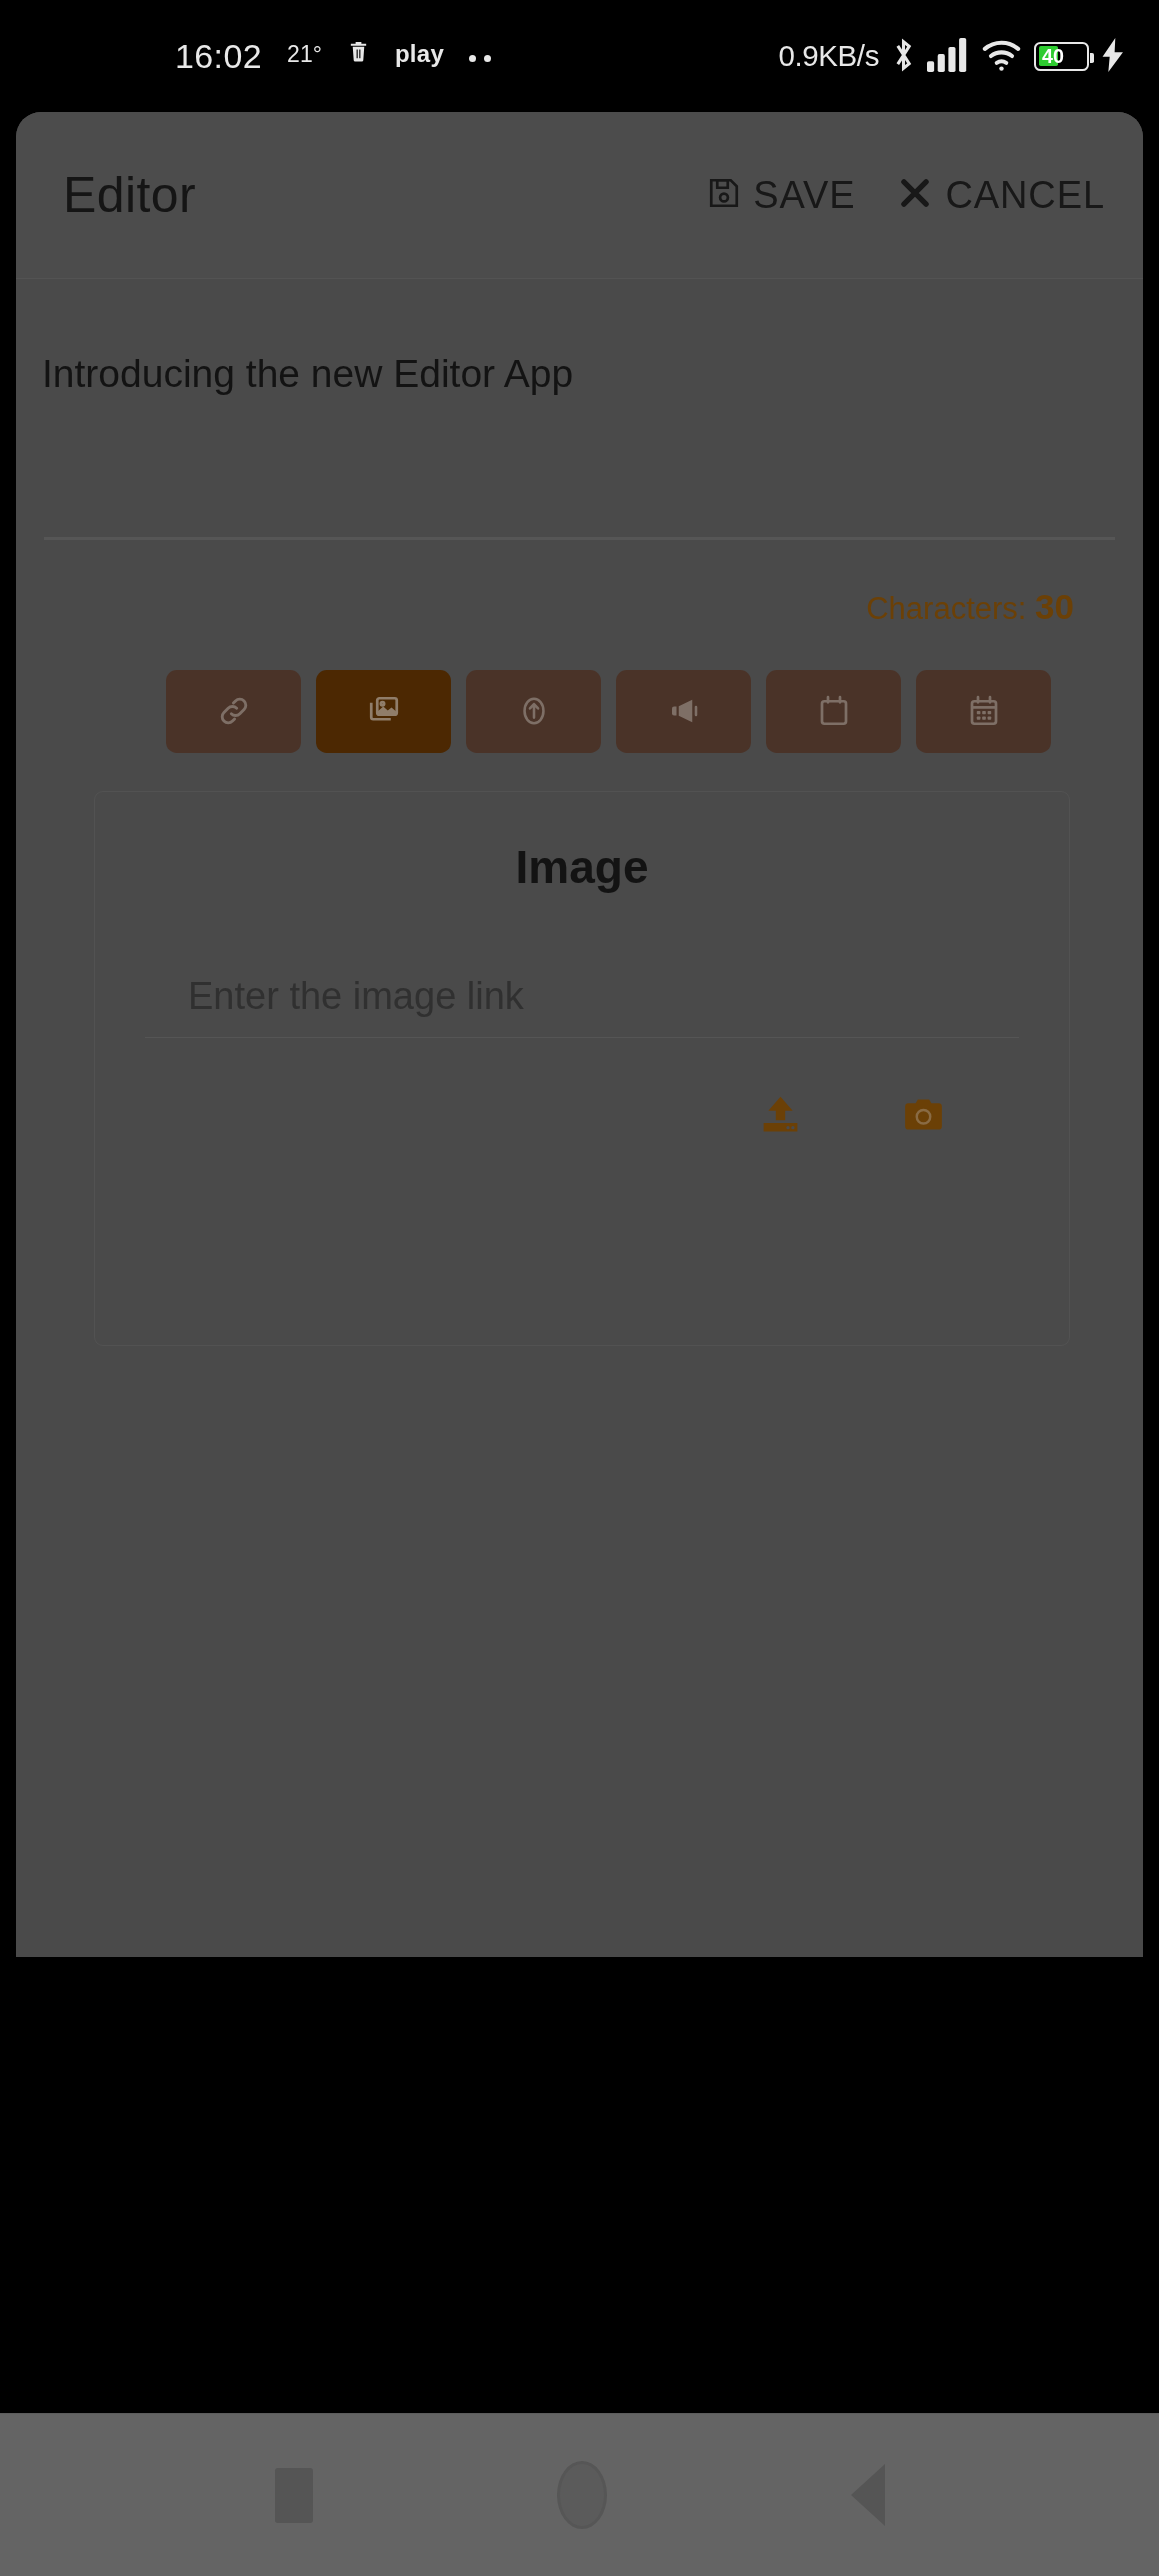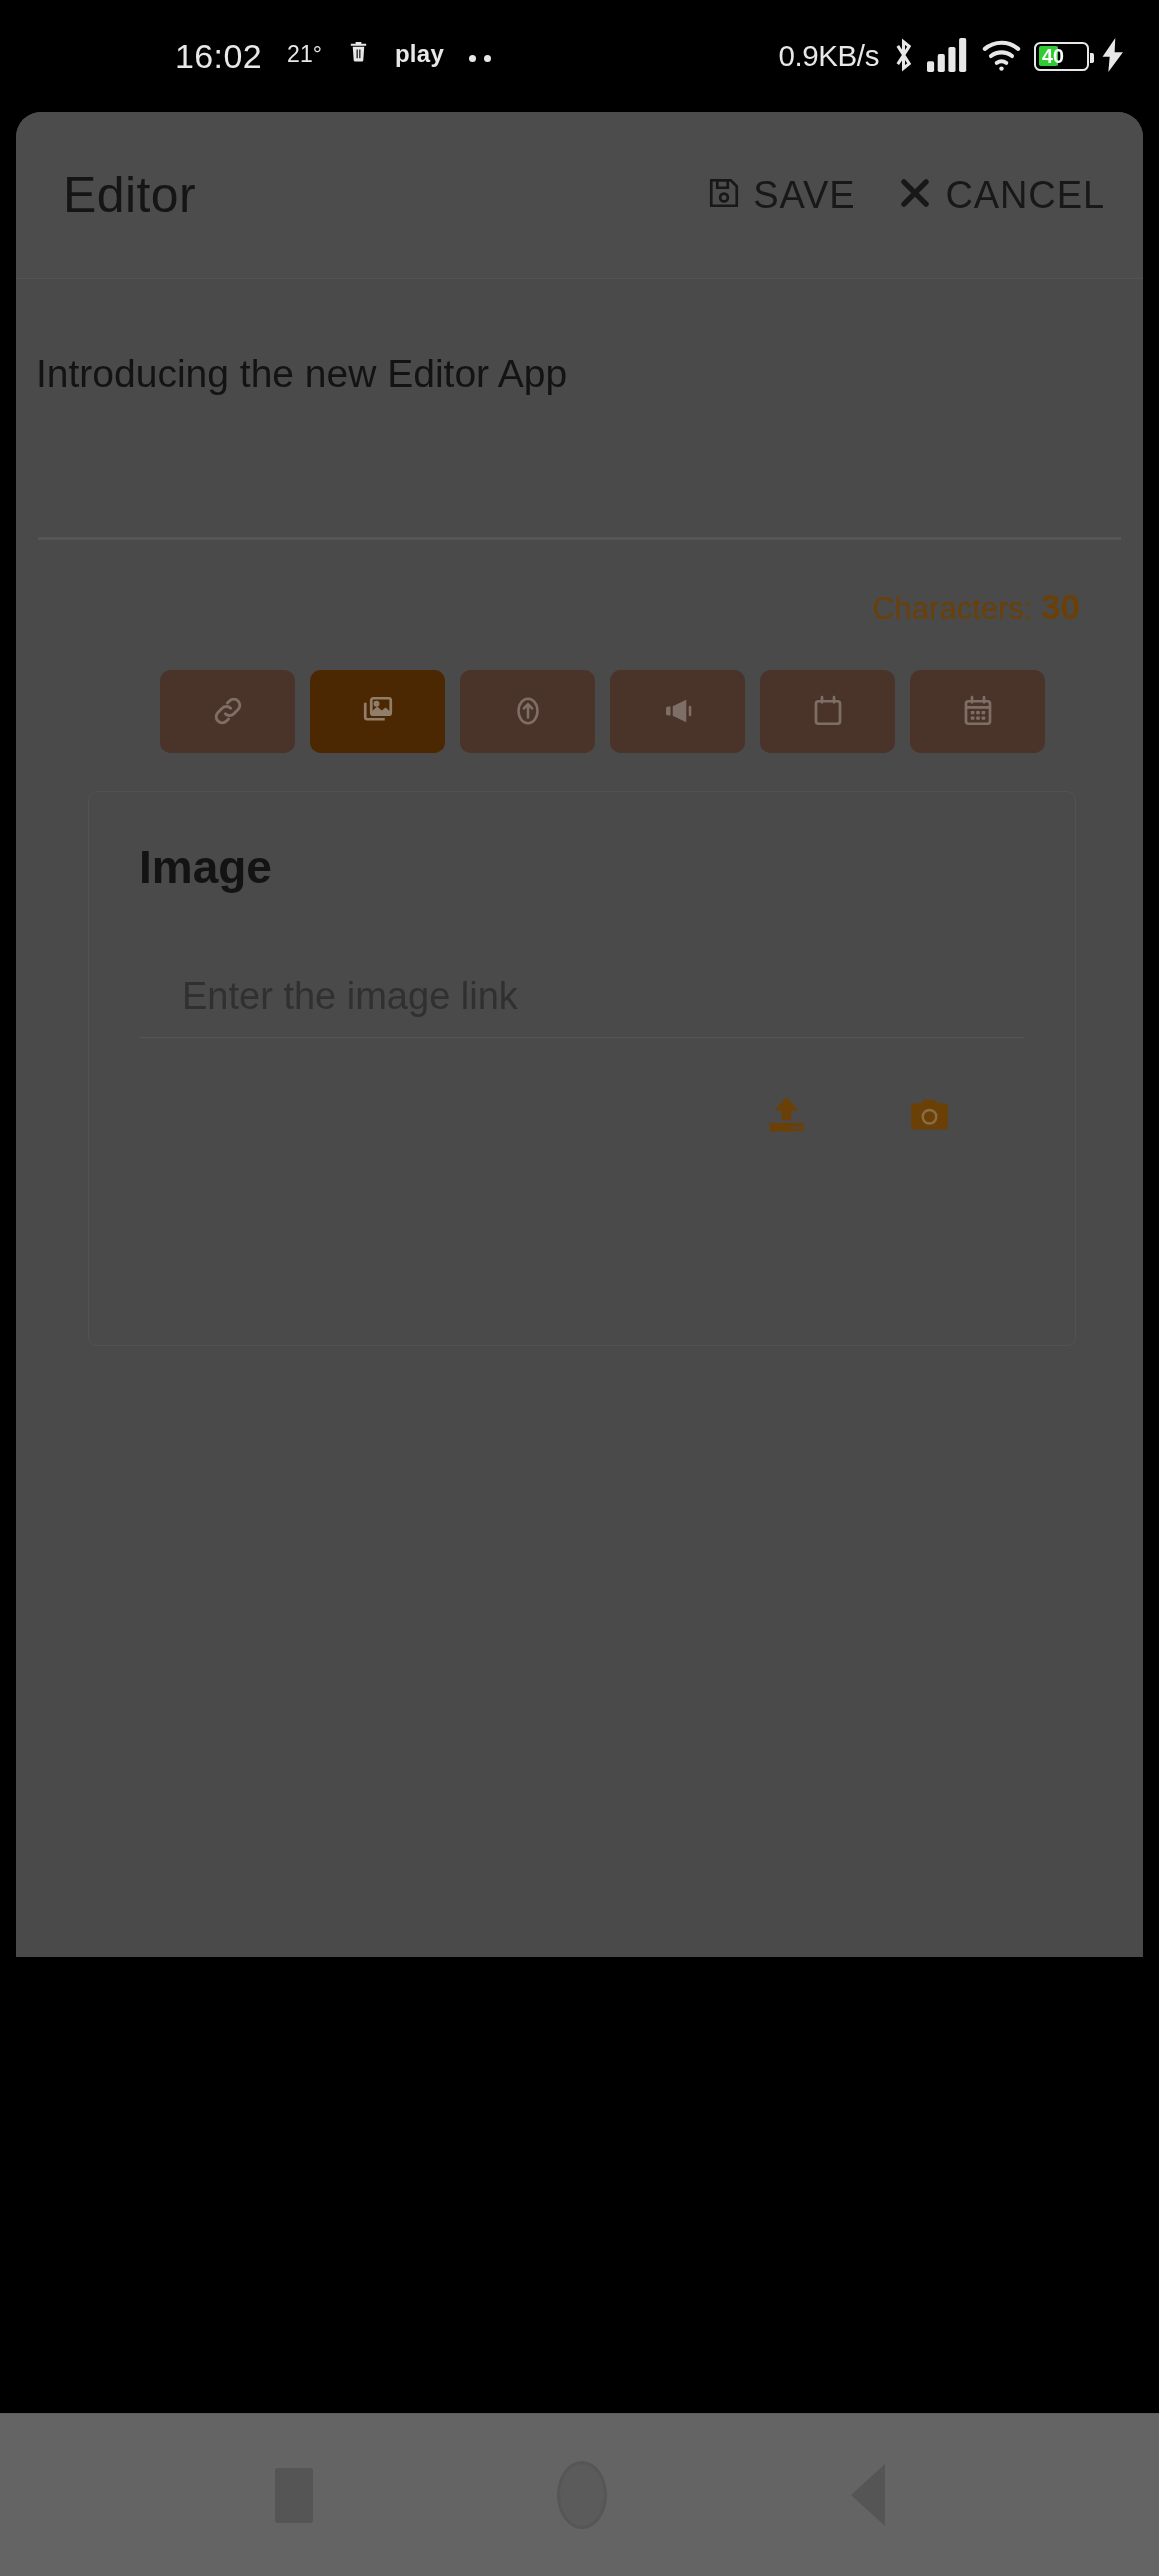--- a/index.html
+++ b/index.html
@@ -48,21 +48,21 @@
   .appbar {
     position: relative; height: 167px; background: #6e6e6e;
     display: flex; align-items: center; padding: 0 0 0 47px;
     border-bottom: 0.9px solid #777;
   }
   .app-title { font-size: 50px; color: #1f1f1f; font-weight: 400; letter-spacing: 0.4px; }
   .appbar-actions { margin-left: auto; display: flex; align-items: center; gap: 41px; padding-right: 38px; }
   .act { display: flex; align-items: flex-start; gap: 11px; color: #232323; }
   .act span { font-size: 38px; letter-spacing: 0.9px; }
 
-  .page { padding: 0 20px; }
+  .page { padding: 0 26px; }
   .doc-title {
     margin-top: 70px; font-size: 39px; color: #1c1c1c; line-height: 1.3;
     min-height: 188px;
   }
   .divider { height: 2.7px; background: #7b7b7b; margin: 0 1.8px; }
 
   .charcount {
     text-align: right; margin-top: 47px; font-size: 31px; color: #9a5c0a; padding-right: 43px;
   }
   .charcount b { font-weight: 700; font-size: 35px; }
@@ -73,21 +73,21 @@
     display: flex; align-items: center; justify-content: center;
   }
   .tbtn.active { background: #6d3a04; }
   .tbtn svg { opacity: .55; }
   .tbtn.active svg { opacity: .72; }
 
   .card {
     margin: 38px 47px 0 52px; border: 1.8px solid #767676; border-radius: 9px;
     padding: 48px 50px 38px 50px; min-height: 555px;
   }
-  .card-title { font-size: 46px; font-weight: 700; color: #1c1c1c; }
+  .card-title { font-size: 46px; font-weight: 700; color: #1c1c1c; text-align: center; }
   .field {
     margin-top: 81px; border-bottom: 1.8px solid #7a7a7a; padding: 0 5.4px 19.7px 43px;
   }
   .field .ph { font-size: 38px; color: #464646; }
   .card-actions {
     display: flex; justify-content: flex-end; gap: 98px;
     margin-top: 54px; padding-right: 73px;
   }
 
   

